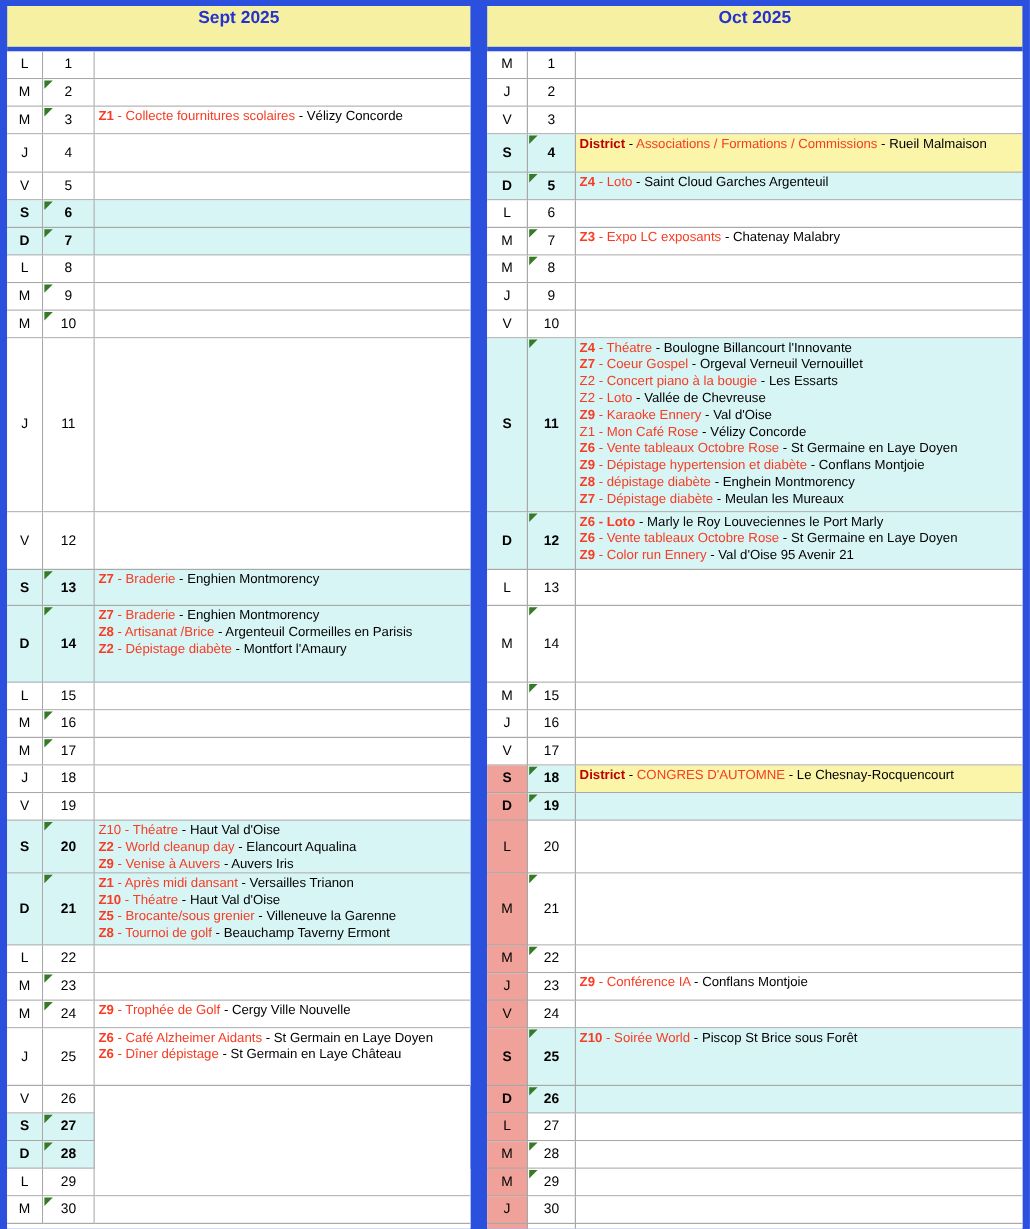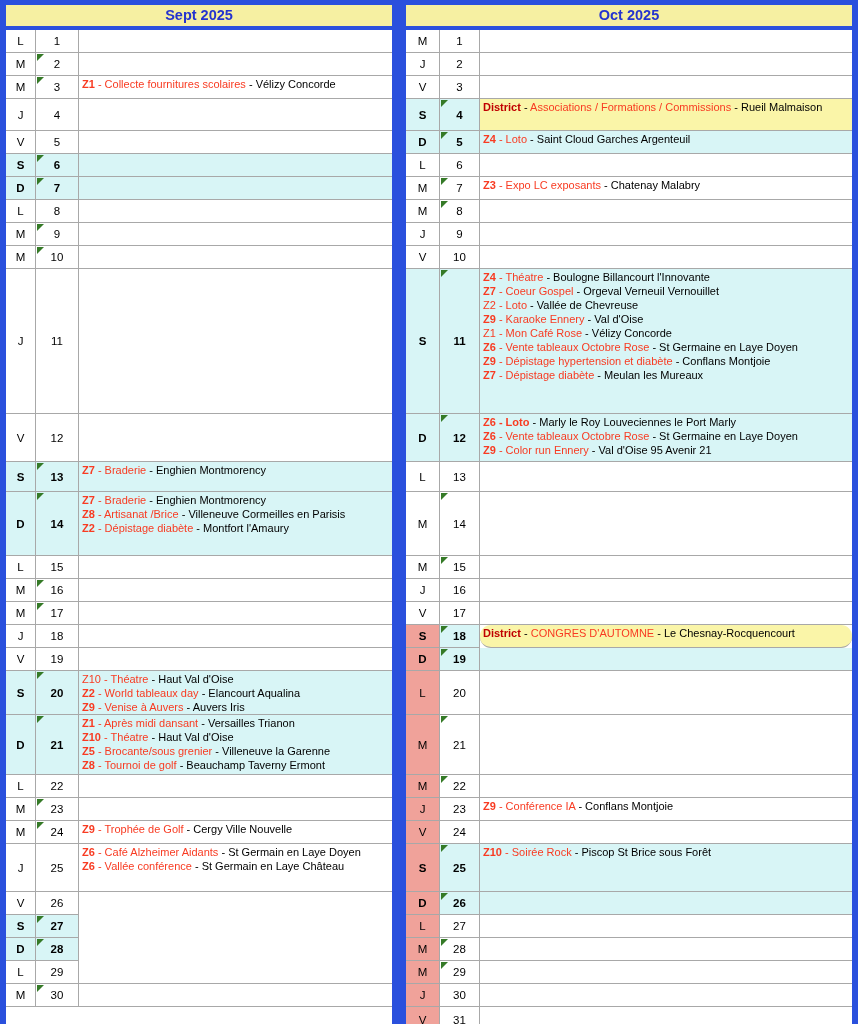--- a/index.html
+++ b/index.html
@@ -6,21 +6,21 @@
   *{box-sizing:border-box;}
   .frame{
     width:858px;height:1024px;overflow:hidden;background:#2a50dd;
     padding:5px 6px 0 6px;display:flex;gap:14px;
     font-family:"Liberation Sans","DejaVu Sans",sans-serif;
   }
   .panel{display:flex;flex-direction:column;}
   .panel.left{width:386px;}
   .panel.right{width:446px;}
   .mhead{
-    height:25px;background:#f6f0a2;color:#2433cf;font-weight:bold;
+    height:38px;background:#f6f0a2;color:#2433cf;font-weight:bold;
     font-size:14.5px;text-align:center;line-height:21px;
     border-bottom:4px solid #2a50dd;flex:0 0 auto;
   }
   .grid{display:grid;background:#fff;flex:0 0 auto;}
   .panel.left  .grid{grid-template-columns:30px 43px 1fr;}
   .panel.right .grid{grid-template-columns:34px 40px 1fr;}
   .cell{background:#fff;border-bottom:1px solid #a8a8a8;position:relative;}
   .cell.letter,.cell.num{
     border-right:1px solid #a8a8a8;display:flex;align-items:center;justify-content:center;
     font-size:11.5px;color:#000;
@@ -159,21 +159,21 @@
         </div>
         <div class="cell letter wk" style="grid-area: 14 / 1;">
           <span>D</span>
         </div>
         <div class="cell num wk" style="grid-area: 14 / 2;">
           <span class="mk"></span>
           <span>14</span>
         </div>
         <div class="cell ev wk" style="grid-area: 14 / 3;">
           <div class="evline" style="border: none; background: transparent;"><span class="zc">Z7</span><span class="en"> - Braderie</span><span class="el"> - Enghien Montmorency</span></div>
-          <div class="evline" style="border: none; background: transparent;"><span class="zc">Z8</span><span class="en"> - Artisanat /Brice</span><span class="el"> - Villeneuve Cormeilles en Parisis</span></div>
+          <div class="evline" style="border: none; background: transparent;"><span class="zc">Z8</span><span class="en"> - Artisanat /Brice</span><span class="el"> - Argenteuil Cormeilles en Parisis</span></div>
           <div class="evline" style="border: none; background: transparent;"><span class="zc">Z2</span><span class="en"> - Dépistage diabète</span><span class="el"> - Montfort l'Amaury</span></div>
         </div>
         <div class="cell letter" style="grid-area: 15 / 1;">
           <span>L</span>
         </div>
         <div class="cell num" style="grid-area: 15 / 2;">
           <span>15</span>
         </div>
         <div class="cell ev" style="grid-area: 15 / 3;"></div>
         <div class="cell letter" style="grid-area: 16 / 1;">
@@ -208,21 +208,21 @@
         <div class="cell ev" style="grid-area: 19 / 3;"></div>
         <div class="cell letter wk" style="grid-area: 20 / 1;">
           <span>S</span>
         </div>
         <div class="cell num wk" style="grid-area: 20 / 2;">
           <span class="mk"></span>
           <span>20</span>
         </div>
         <div class="cell ev wk" style="grid-area: 20 / 3;">
           <div class="evline" style="border: none; background: transparent;"><span class="zc rg">Z10</span><span class="en"> - Théatre</span><span class="el"> - Haut Val d'Oise</span></div>
-          <div class="evline" style="border: none; background: transparent;"><span class="zc">Z2</span><span class="en"> - World tableaux day</span><span class="el"> - Elancourt Aqualina</span></div>
+          <div class="evline" style="border: none; background: transparent;"><span class="zc">Z2</span><span class="en"> - World cleanup day</span><span class="el"> - Elancourt Aqualina</span></div>
           <div class="evline" style="border: none; background: transparent;"><span class="zc">Z9</span><span class="en"> - Venise à Auvers</span><span class="el"> - Auvers Iris</span></div>
         </div>
         <div class="cell letter wk" style="grid-area: 21 / 1;">
           <span>D</span>
         </div>
         <div class="cell num wk" style="grid-area: 21 / 2;">
           <span class="mk"></span>
           <span>21</span>
         </div>
         <div class="cell ev wk" style="grid-area: 21 / 3;">
@@ -257,21 +257,21 @@
           <div class="evline" style="border: none; background: transparent;"><span class="zc">Z9</span><span class="en"> - Trophée de Golf</span><span class="el"> - Cergy Ville Nouvelle</span></div>
         </div>
         <div class="cell letter" style="grid-area: 25 / 1;">
           <span>J</span>
         </div>
         <div class="cell num" style="grid-area: 25 / 2;">
           <span>25</span>
         </div>
         <div class="cell ev" style="grid-area: 25 / 3;">
           <div class="evline" style="border: none; background: transparent;"><span class="zc">Z6</span><span class="en"> - Café Alzheimer Aidants</span><span class="el"> - St Germain en Laye Doyen</span></div>
-          <div class="evline" style="border: none; background: transparent;"><span class="zc">Z6</span><span class="en"> - Vallée conférence</span><span class="el"> - St Germain en Laye Château</span></div>
+          <div class="evline" style="border: none; background: transparent;"><span class="zc">Z6</span><span class="en"> - Dîner dépistage</span><span class="el"> - St Germain en Laye Château</span></div>
         </div>
         <div class="cell letter" style="grid-area: 26 / 1;">
           <span>V</span>
         </div>
         <div class="cell num" style="grid-area: 26 / 2;">
           <span>26</span>
         </div>
         <div class="cell letter wk" style="grid-area: 27 / 1;">
           <span>S</span>
         </div>
@@ -390,25 +390,27 @@
         <div class="cell letter wk" style="grid-area: 11 / 1;">
           <span>S</span>
         </div>
         <div class="cell num wk" style="grid-area: 11 / 2;">
           <span class="mk"></span>
           <span>11</span>
         </div>
         <div class="cell ev wk" style="grid-area: 11 / 3;">
           <div class="evline" style="border: none; background: transparent;"><span class="zc">Z4</span><span class="en"> - Théatre</span><span class="el"> - Boulogne Billancourt l'Innovante</span></div>
           <div class="evline" style="border: none; background: transparent;"><span class="zc">Z7</span><span class="en"> - Coeur Gospel</span><span class="el"> - Orgeval Verneuil Vernouillet</span></div>
+          <div class="evline" style="border: none; background: transparent;"><span class="zc rg">Z2</span><span class="en"> - Concert piano à la bougie</span><span class="el"> - Les Essarts</span></div>
           <div class="evline" style="border: none; background: transparent;"><span class="zc rg">Z2</span><span class="en"> - Loto</span><span class="el"> - Vallée de Chevreuse</span></div>
           <div class="evline" style="border: none; background: transparent;"><span class="zc">Z9</span><span class="en"> - Karaoke Ennery</span><span class="el"> - Val d'Oise</span></div>
           <div class="evline" style="border: none; background: transparent;"><span class="zc rg">Z1</span><span class="en"> - Mon Café Rose</span><span class="el"> - Vélizy Concorde</span></div>
           <div class="evline" style="border: none; background: transparent;"><span class="zc">Z6</span><span class="en"> - Vente tableaux Octobre Rose</span><span class="el"> - St Germaine en Laye Doyen</span></div>
           <div class="evline" style="border: none; background: transparent;"><span class="zc">Z9</span><span class="en"> - Dépistage hypertension et diabète</span><span class="el"> - Conflans Montjoie</span></div>
+          <div class="evline" style="border: none; background: transparent;"><span class="zc">Z8</span><span class="en"> - dépistage diabète</span><span class="el"> - Enghein Montmorency</span></div>
           <div class="evline" style="border: none; background: transparent;"><span class="zc">Z7</span><span class="en"> - Dépistage diabète</span><span class="el"> - Meulan les Mureaux</span></div>
         </div>
         <div class="cell letter wk" style="grid-area: 12 / 1;">
           <span>D</span>
         </div>
         <div class="cell num wk" style="grid-area: 12 / 2;">
           <span class="mk"></span>
           <span>12</span>
         </div>
         <div class="cell ev wk" style="grid-area: 12 / 3;">
@@ -453,21 +455,21 @@
           <span>17</span>
         </div>
         <div class="cell ev" style="grid-area: 17 / 3;"></div>
         <div class="cell letter wk hol" style="grid-area: 18 / 1;">
           <span>S</span>
         </div>
         <div class="cell num wk" style="grid-area: 18 / 2;">
           <span class="mk"></span>
           <span>18</span>
         </div>
-        <div class="cell ev wk ybg" style="grid-area: 18 / 3; border-radius: 11px;">
+        <div class="cell ev wk ybg" style="grid-area: 18 / 3;">
           <div class="evline" style="border: none; background: transparent;"><span class="zc dark">District</span><span class="sep"> - </span><span class="en">CONGRES D'AUTOMNE</span><span class="el"> - Le Chesnay-Rocquencourt</span></div>
         </div>
         <div class="cell letter wk hol" style="grid-area: 19 / 1;">
           <span>D</span>
         </div>
         <div class="cell num wk" style="grid-area: 19 / 2;">
           <span class="mk"></span>
           <span>19</span>
         </div>
         <div class="cell ev wk" style="grid-area: 19 / 3;"></div>
@@ -511,21 +513,21 @@
         </div>
         <div class="cell ev" style="grid-area: 24 / 3;"></div>
         <div class="cell letter wk hol" style="grid-area: 25 / 1;">
           <span>S</span>
         </div>
         <div class="cell num wk" style="grid-area: 25 / 2;">
           <span class="mk"></span>
           <span>25</span>
         </div>
         <div class="cell ev wk" style="grid-area: 25 / 3;">
-          <div class="evline" style="border: none; background: transparent;"><span class="zc">Z10</span><span class="en"> - Soirée Rock</span><span class="el"> - Piscop St Brice sous Forêt</span></div>
+          <div class="evline" style="border: none; background: transparent;"><span class="zc">Z10</span><span class="en"> - Soirée World</span><span class="el"> - Piscop St Brice sous Forêt</span></div>
         </div>
         <div class="cell letter wk hol" style="grid-area: 26 / 1;">
           <span>D</span>
         </div>
         <div class="cell num wk" style="grid-area: 26 / 2;">
           <span class="mk"></span>
           <span>26</span>
         </div>
         <div class="cell ev wk" style="grid-area: 26 / 3;"></div>
         <div class="cell letter hol" style="grid-area: 27 / 1;">

